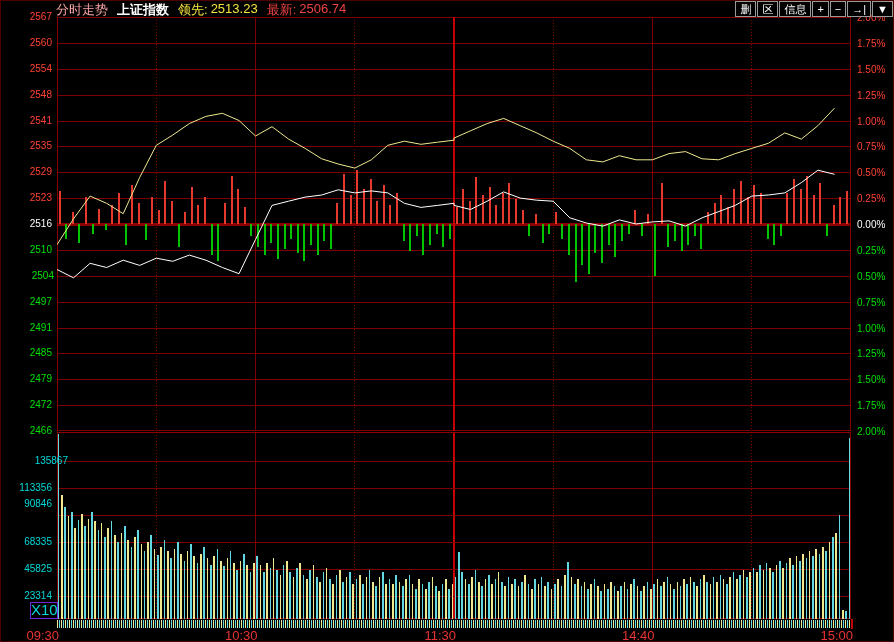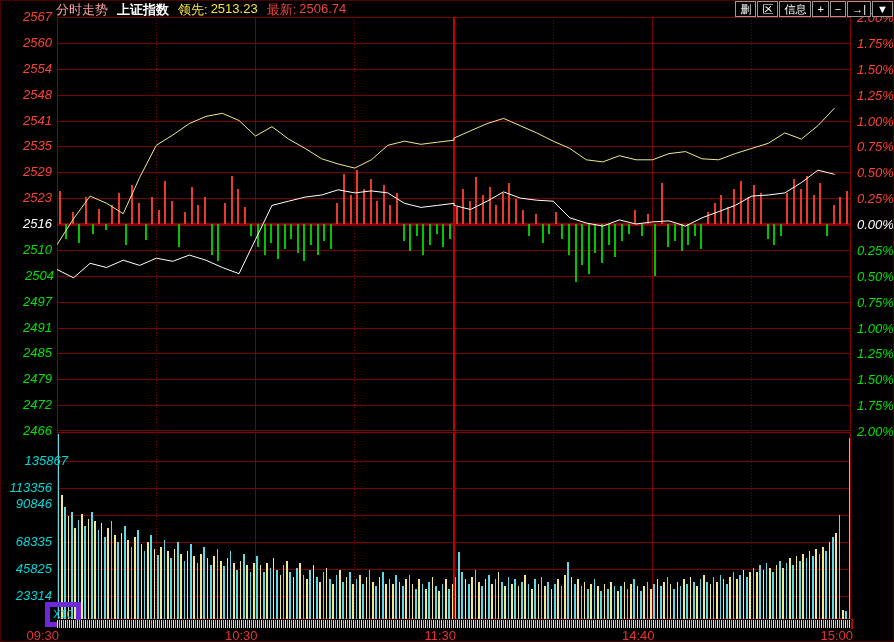--- a/index.html
+++ b/index.html
@@ -15,30 +15,30 @@
   .t-yellow{color:#f2e33e;}
   .t-wh{color:#ef4444;}
   #toolbar{position:absolute;right:1px;top:1px;display:flex;gap:1px;z-index:40;}
   .tbtn{height:14px;border:1px solid #9a9a9a;background:#000;color:#fff;font-size:11px;
         line-height:14px;text-align:center;padding:0 4px;cursor:pointer;white-space:nowrap;}
   
   #price-pane{position:absolute;left:57px;top:17px;width:794px;height:414px;overflow:hidden;}
   #vol-pane{position:absolute;left:57px;top:432px;width:794px;height:187px;overflow:hidden;}
   svg{display:block;}
   
-  .axis-label{position:absolute;font-size:13px;line-height:12px;white-space:nowrap;font-style:italic;}
+  .axis-label{position:absolute;font-size:10px;line-height:12px;white-space:nowrap;}
   #left-axis .axis-label{width:52px;text-align:right;}
   #right-axis .axis-label{left:0;text-align:left;}
   #left-axis{position:absolute;left:0;top:0;width:52px;height:642px;z-index:5;}
   #right-axis{position:absolute;left:857px;top:0;width:37px;height:622px;z-index:5;}
   #vol-axis{position:absolute;left:0;top:0;width:52px;height:642px;z-index:5;}
   .c-r{color:#ff4233;} .c-w{color:#ffffff;} .c-g{color:#00e104;} .c-c{color:#00d8d8;}
   
-  #x10-box{position:absolute;left:30px;top:602px;width:26px;height:15px;border:5px solid #6d28d9;
-           color:#00d8d8;font-size:11px;line-height:14px;text-align:center;margin-left:15px;}
+  #x10-box{position:absolute;left:30px;top:602px;width:26px;height:15px;border:1px solid #6d28d9;
+           color:#00d8d8;font-size:15px;line-height:14px;text-align:center;}
   
   #bottom-strip{position:absolute;left:57px;top:620px;width:794px;height:8px;background:
      repeating-linear-gradient(90deg,#efe88e 0,#efe88e 1px,#000 1px,#000 2px,#62d9e2 2px,#62d9e2 3px,#000 3px,#000 4px);}
   #strip-endcap{position:absolute;left:851px;top:619px;width:2px;height:10px;background:#c00000;}
   #time-axis{position:absolute;left:0;top:628px;width:894px;height:14px;}
   .time-label{position:absolute;top:0;font-size:13px;color:#e83434;white-space:nowrap;}
 </style>
 </head>
 <body>
 

